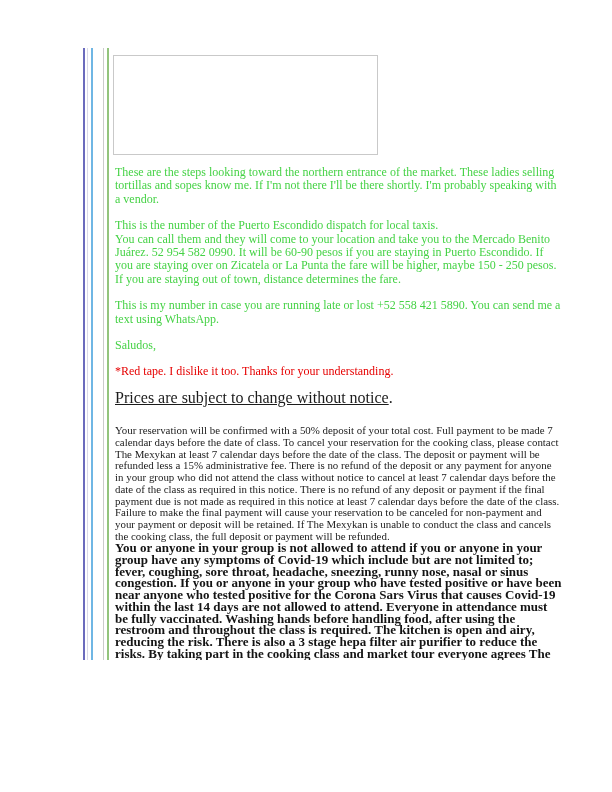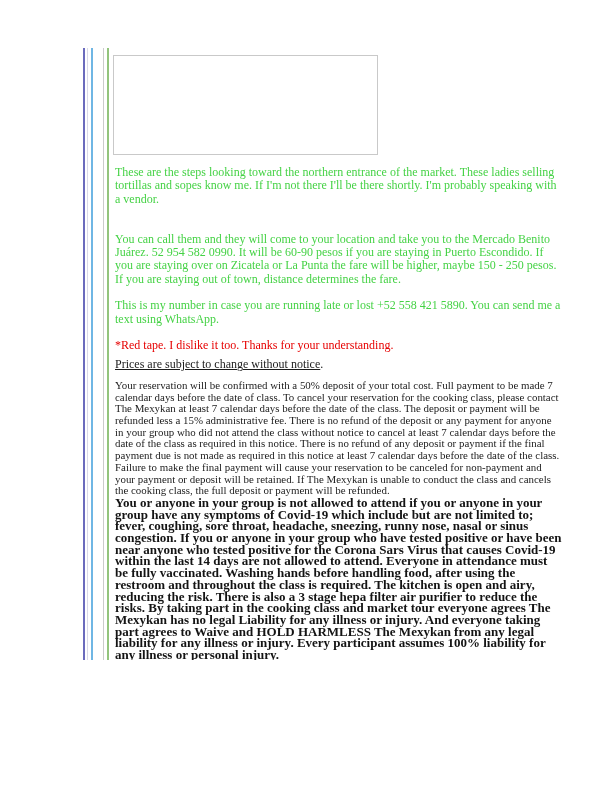--- a/index.html
+++ b/index.html
@@ -23,22 +23,22 @@
   .photo-box{
     width:263px;height:98px;
     border:1px solid #c9c9c9;
     background:#ffffff;
     margin:0 0 11px -2px;
   }
 
   p{margin:0;}
   .green{color:#45d245;font-size:12px;line-height:13.4px;margin-bottom:13px;}
   .green.sig{margin-bottom:5px;}
-  .red{color:#e60000;font-size:12px;line-height:13.4px;margin-bottom:6px;}
-  .notice{color:#1b1b1b;font-size:12px;line-height:13.4px;margin-bottom:8px;}
+  .red{color:#e60000;font-size:12px;line-height:13.4px;margin-bottom:12px;}
+  .notice{color:#1b1b1b;font-size:16px;line-height:13.4px;margin-bottom:21px;}
   .notice .u{text-decoration:underline;}
   .terms{color:#1b1b1b;font-size:10.9px;line-height:11.7px;}
   .covid{color:#141414;font-size:13px;line-height:11.7px;font-weight:bold;}
 </style>
 </head>
 <body>
 
 <div class="page">
 
   <div class="qbar b1"></div>
@@ -47,27 +47,28 @@
   <div class="qbar b4"></div>
   <div class="qbar b5"></div>
 
   <div class="content">
 
     <div class="photo-box"></div>
 
     <p class="green">These are the steps looking toward the northern entrance of the market. These ladies selling tortillas and sopes know me. If I'm not there I'll be there shortly. I'm probably speaking with a vendor.</p>
 
     <p class="green">
-      <br>
+      <span>This is the number of the Puerto Escondido dispatch for local taxis.</span><br>
       <span>You can call them and they will come to your location and take you to the Mercado Benito Juárez. 52 954 582 0990. It will be 60-90 pesos if you are staying in Puerto Escondido. If you are staying over on Zicatela or La Punta the fare will be higher, maybe 150 - 250 pesos. If you are staying out of town, distance determines the fare.</span>
     </p>
 
     <p class="green">This is my number in case you are running late or lost +52 558 421 5890. You can send me a text using WhatsApp.</p>
 
 
+    <p class="green">Saludos,</p>
 
 
     <p class="red">*Red tape. I dislike it too. Thanks for your understanding.</p>
 
     <p class="notice">
       <span class="u">Prices are subject to change without notice</span><span>.</span>
     </p>
 
     <p class="terms">Your reservation will be confirmed with a 50% deposit of your total cost. Full payment to be made 7 calendar days before the date of class. To cancel your reservation for the cooking class, please contact The Mexykan at least 7 calendar days before the date of the class. The deposit or payment will be refunded less a 15% administrative fee. There is no refund of the deposit or any payment for anyone in your group who did not attend the class without notice to cancel at least 7 calendar days before the date of the class as required in this notice. There is no refund of any deposit or payment if the final payment due is not made as required in this notice at least 7 calendar days before the date of the class. Failure to make the final payment will cause your reservation to be canceled for non-payment and your payment or deposit will be retained. If The Mexykan is unable to conduct the class and cancels the cooking class, the full deposit or payment will be refunded.</p>
 

